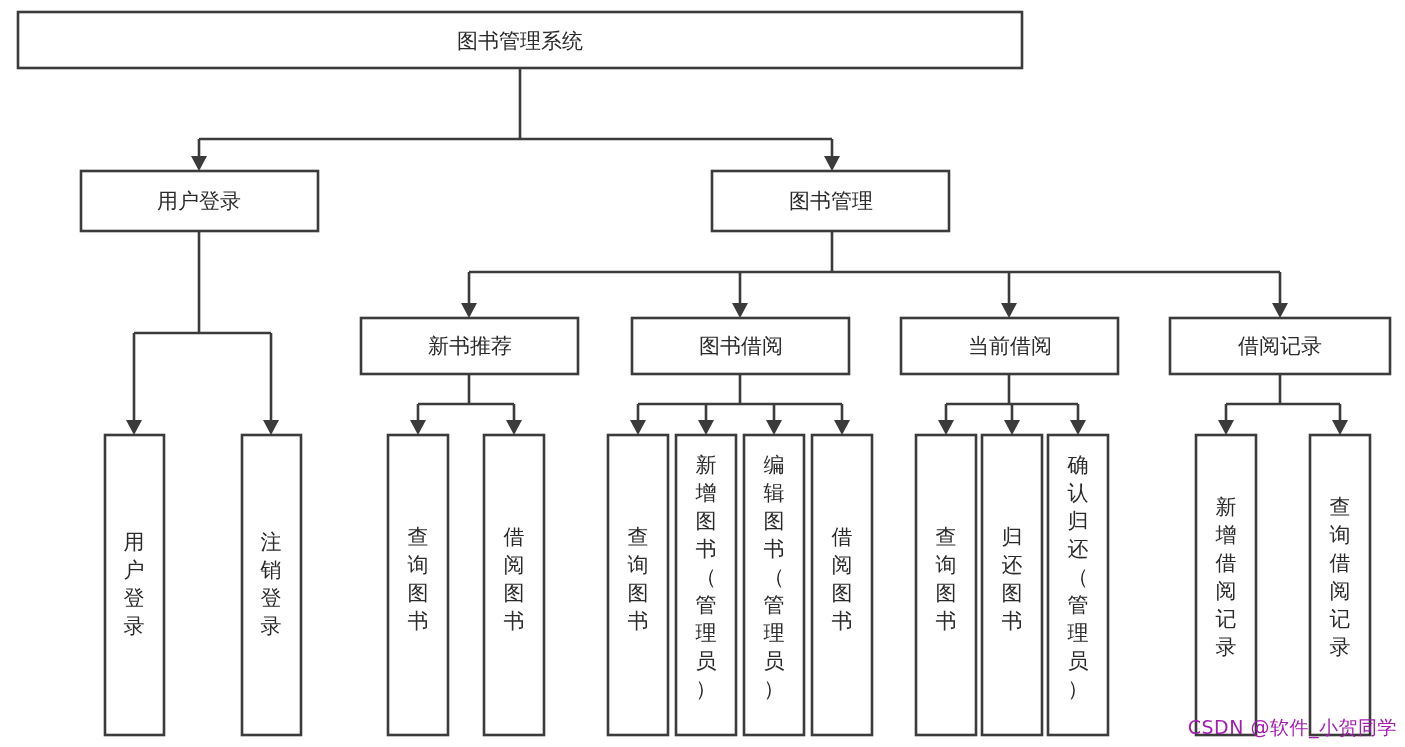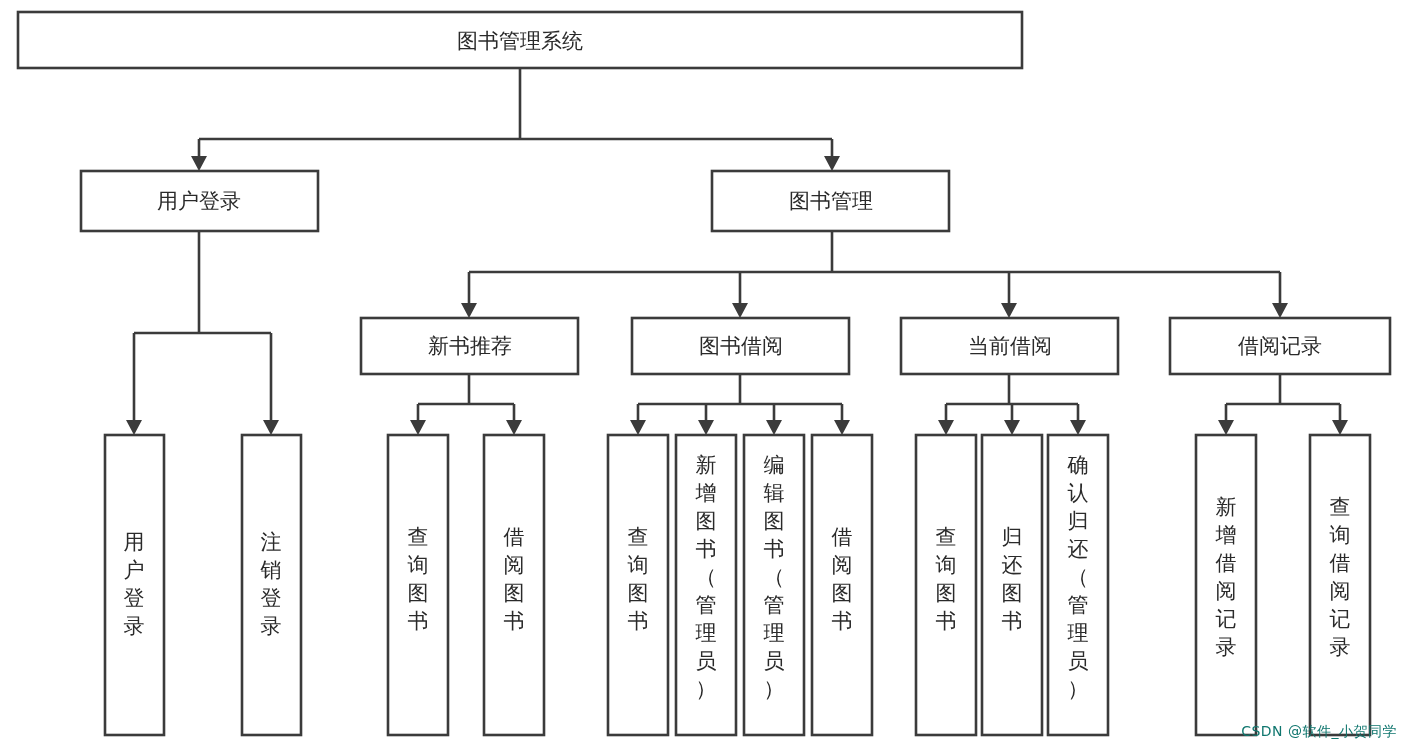--- a/index.html
+++ b/index.html
@@ -53,23 +53,23 @@
   .node-label-vertical {
     fill: #2a2a2a;
     font-family: "DejaVu Sans", "Liberation Sans", sans-serif;
     font-size: 21px;
     text-anchor: middle;
   }
   .watermark-text {
     position: absolute;
     right: 8px;
     bottom: 6px;
-    color: #0f766e;
-    font-family: "DejaVu Sans", "Liberation Sans", sans-serif;
-    font-size: 14px;
+    color: #a21caf;
+    font-family: "DejaVu Sans", "Liberation Sans", sans-serif;
+    font-size: 19px;
     white-space: nowrap;
     letter-spacing: 0.5px;
     user-select: none;
   }
 </style>
 </head>
 <body>
 
 <div id="diagram-root">
 

